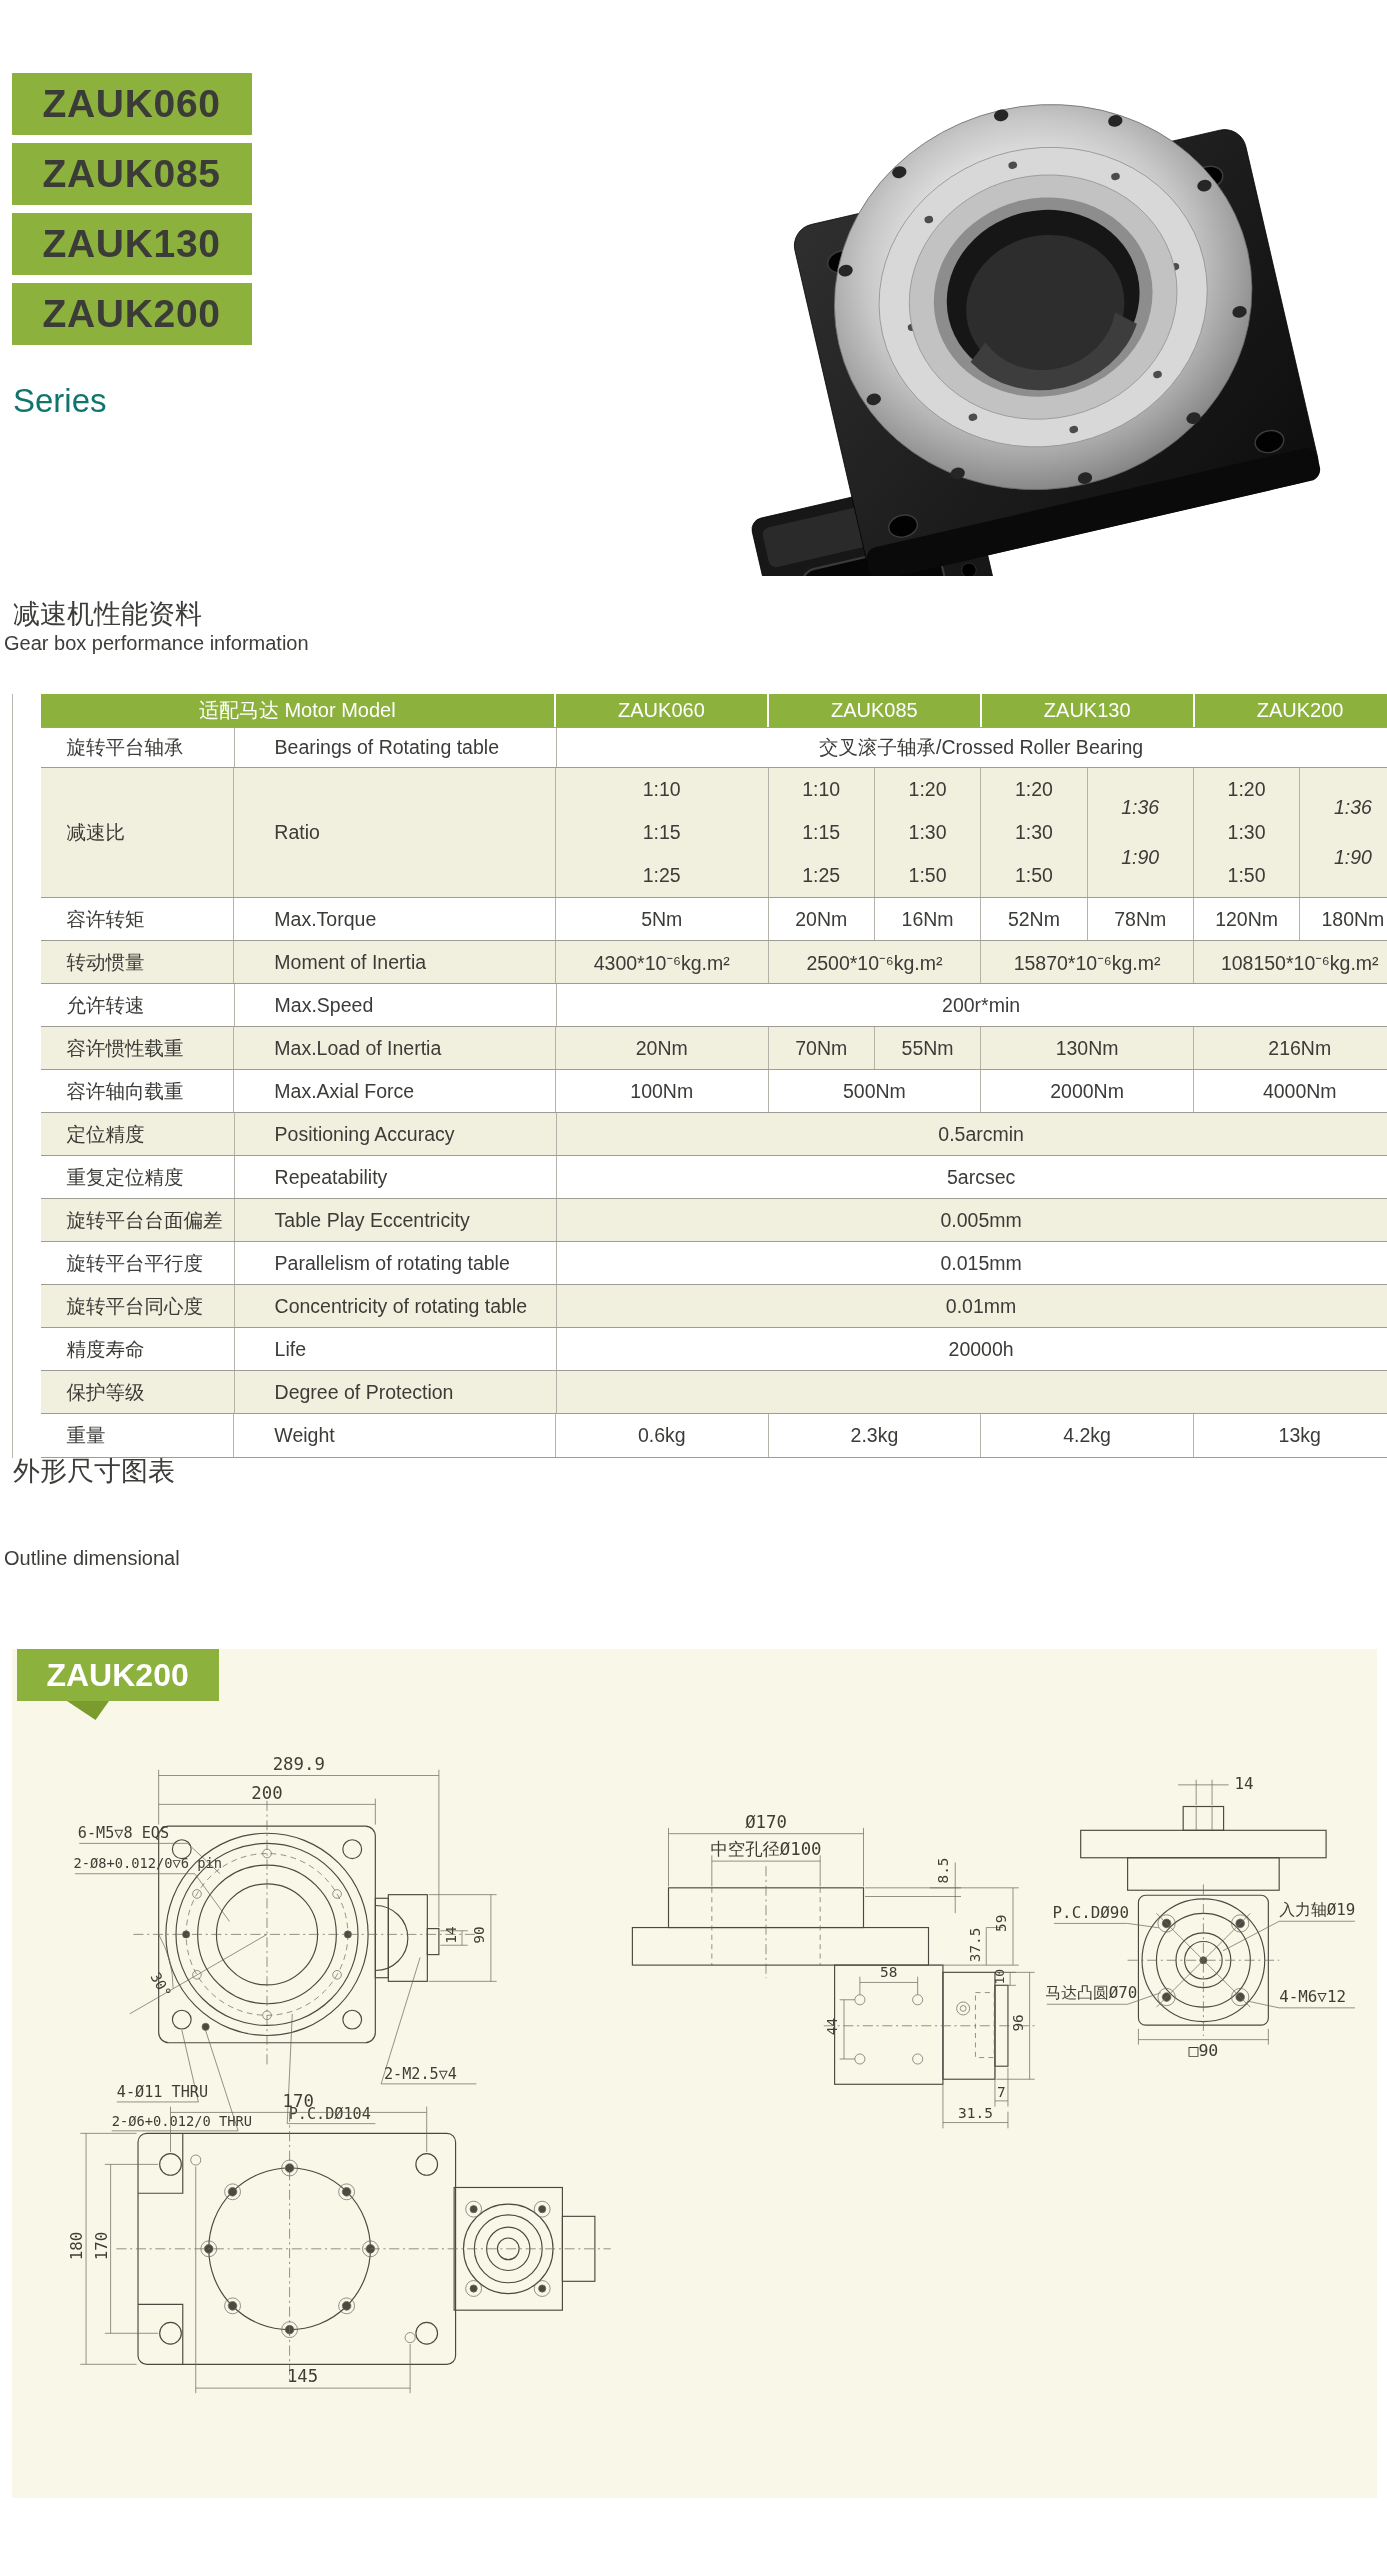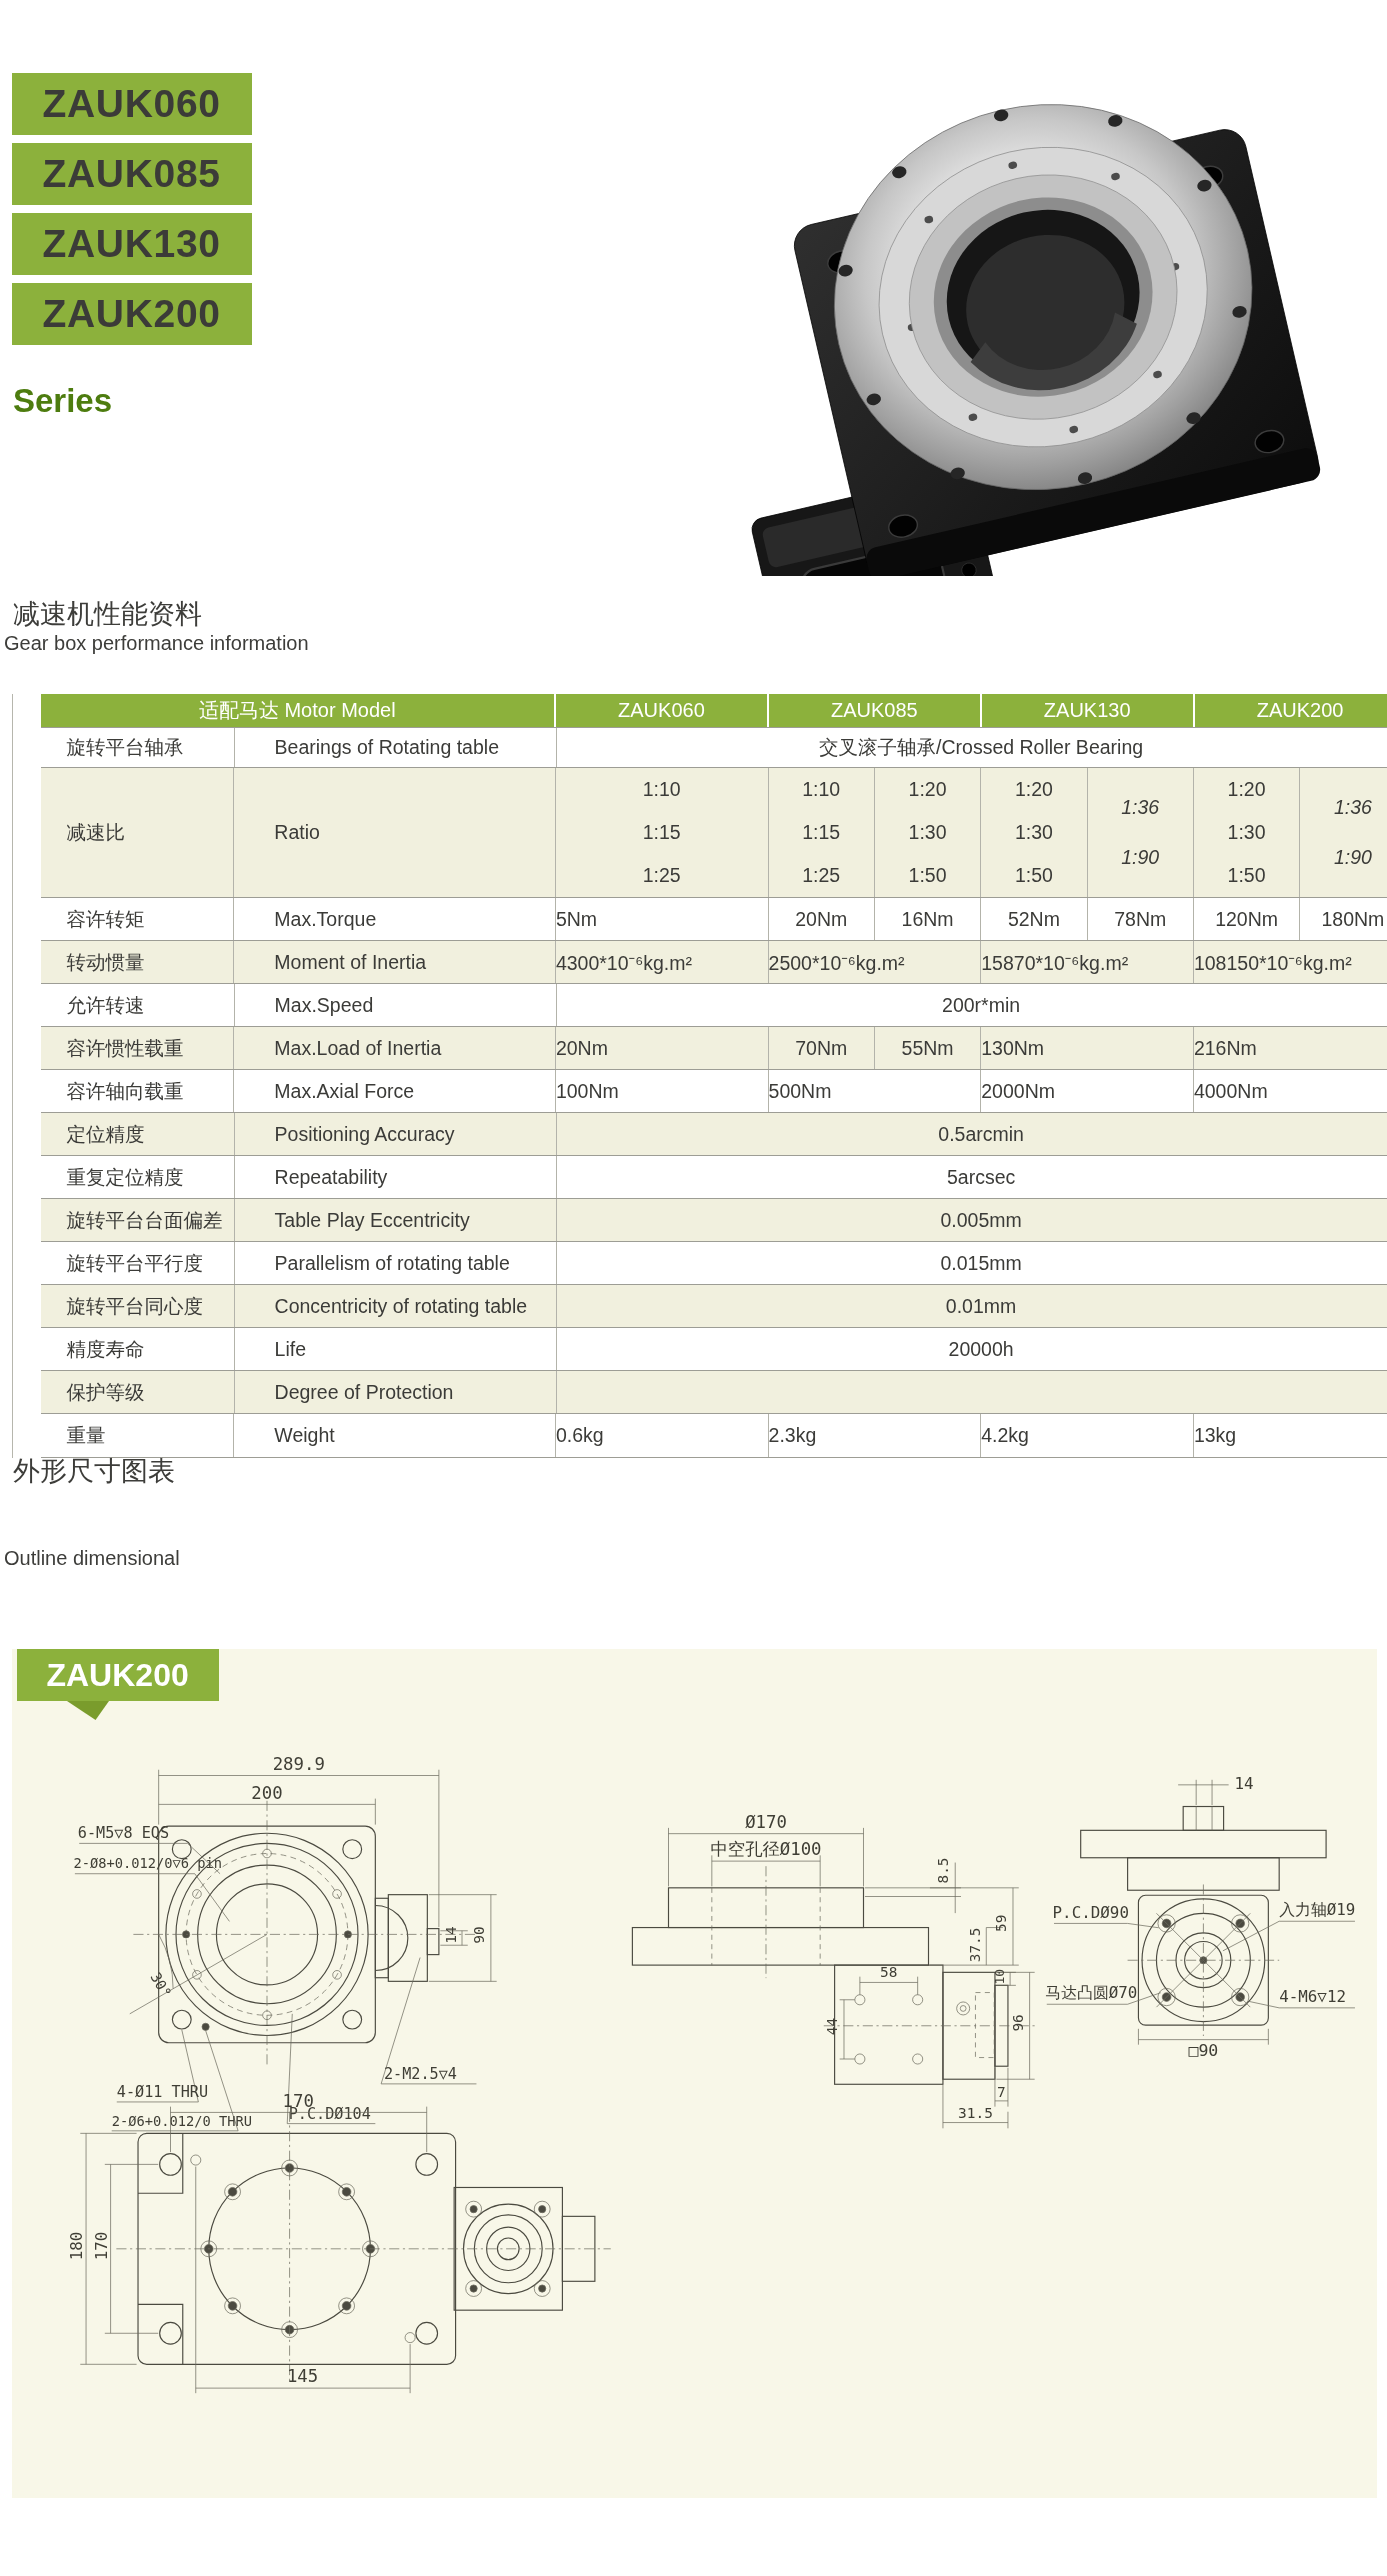--- a/index.html
+++ b/index.html
@@ -3,38 +3,38 @@
 <meta charset="utf-8">
 <style>
   html,body{margin:0;padding:0;background:#ffffff;}
   #page{position:relative;width:1388px;height:2576px;background:#ffffff;overflow:hidden;
         font-family:"Liberation Sans", sans-serif;color:#3b3b38;margin-top:12px;}
 
   
   .model-badge{position:absolute;left:11.6px;width:240px;height:62px;background:#8cb13c;
 dejar       color:#fff;font-size:39px;font-weight:bold;display:flex;align-items:center;justify-content:center;
        letter-spacing:0.7px;}
-  .series-label{position:absolute;left:13px;top:370px;font-size:33px;font-weight:bold;color:#4d7c0f;}
+  .series-label{position:absolute;left:13px;top:370px;font-size:33px;font-weight:normal;color:#0f766e;}
 
   
   .sec-zh{position:absolute;left:13px;font-size:27px;color:#3d3d3a;}
   .sec-en{position:absolute;left:4px;font-size:20px;color:#3d3d3a;}
 
   
   #spec-table{position:absolute;left:11.6px;top:682px;width:1365px;border-left:0.7px solid #b6b6ad;border-right:0.7px solid #b6b6ad;padding-left:28px;}
   .t-head{display:flex;height:33px;background:#8cb13c;color:#fff;font-size:20px;}
   .t-head .hc{display:flex;align-items:center;justify-content:center;}
   .t-head .hc + .hc{border-left:2.2px solid #ffffff;}
   .t-row{display:flex;border-top:1.4px solid #9d9d95;background:#fff;font-size:19.5px;align-items:stretch;}
   .t-row:last-child{border-bottom:1.4px solid #9d9d95;}
   .t-row.alt{background:#f1f0de;}
   .td{display:flex;align-items:center;}
   .c-zh{width:194px;padding-left:26px;box-sizing:border-box;border-right:0.7px solid #b3b3aa;}
   .c-en{width:322px;padding-left:40px;box-sizing:border-box;border-right:0.7px solid #b3b3aa;}
-  .c-m{width:212px;text-align:center;}
+  .c-m{width:212px;justify-content:center;text-align:center;}
   .c-m.bR{border-right:0.7px solid #b3b3aa;}
   .c-merged{width:849px;justify-content:center;text-align:center;}
   .half{width:50%;height:100%;display:flex;align-items:center;justify-content:center;}
   .half.first{border-right:0.7px solid #b3b3aa;}
   .split{display:flex;padding:0;}
   .ratio-col{display:flex;flex-direction:column;justify-content:space-around;height:100%;width:100%;align-items:center;}
   .ratio-col.two{justify-content:space-evenly;font-style:italic;}
 
   
   #outline-panel{position:absolute;left:11.6px;top:1637px;width:1365px;height:849px;background:#f8f7e8;}

